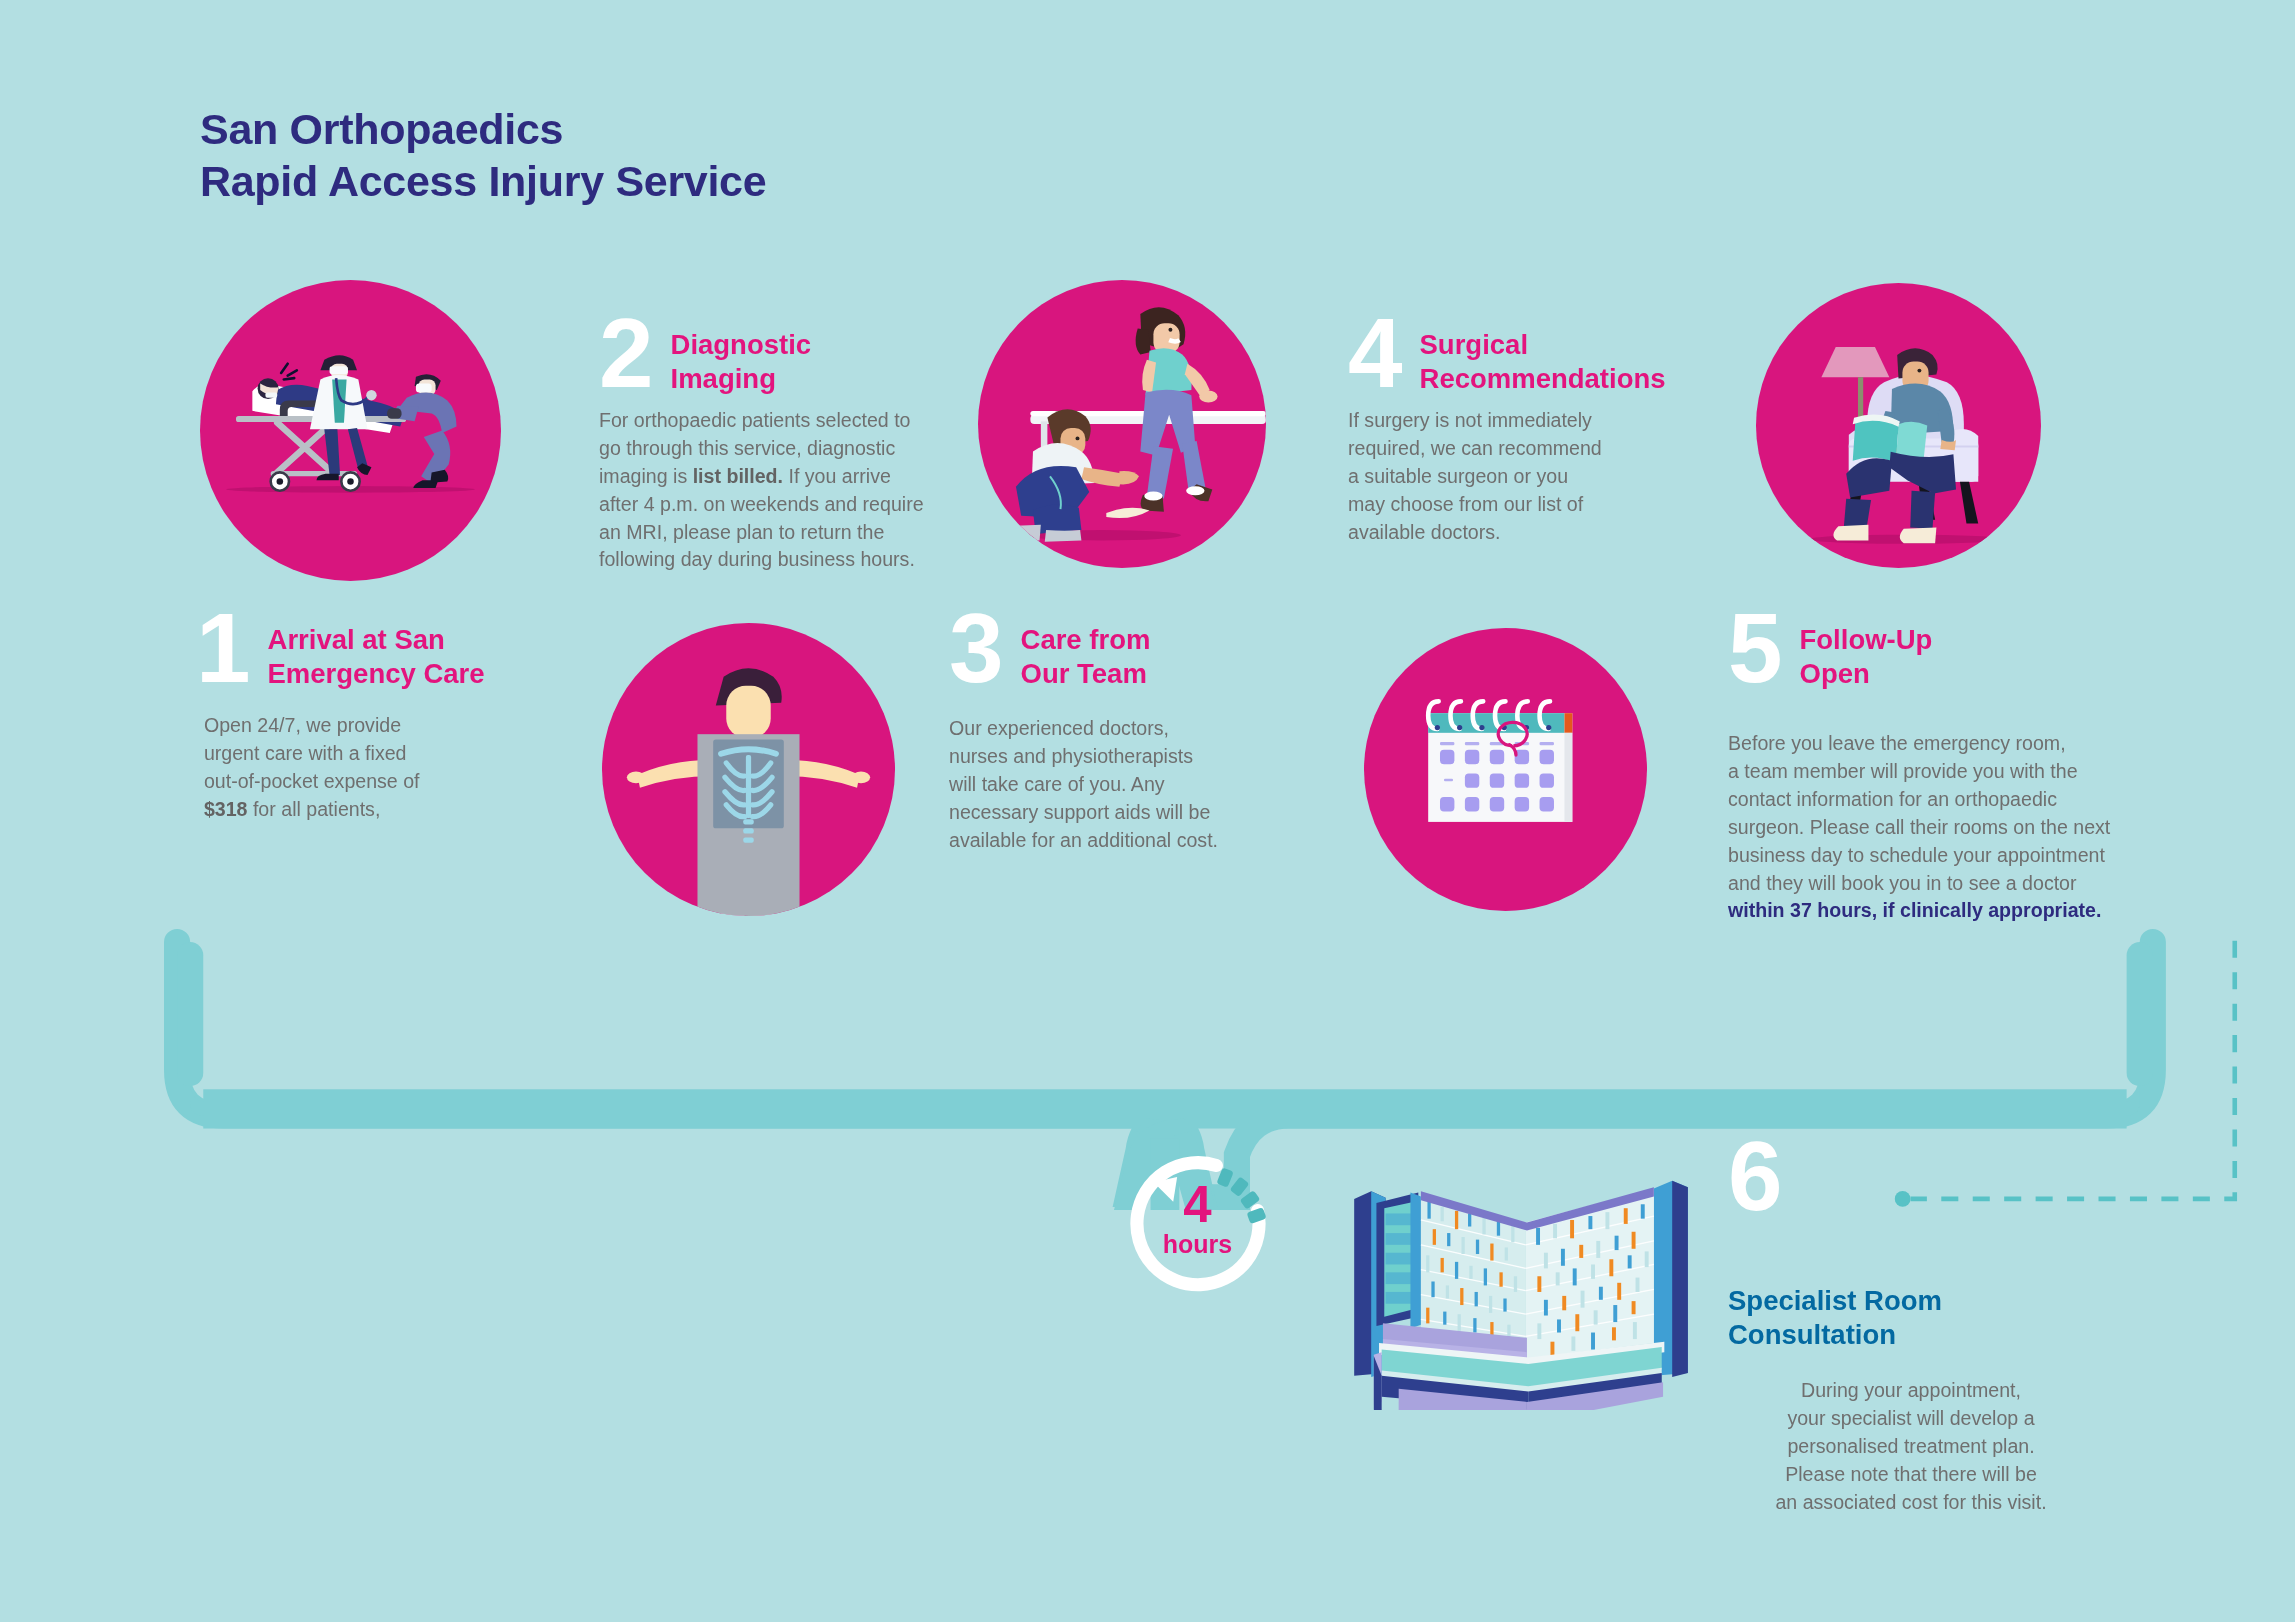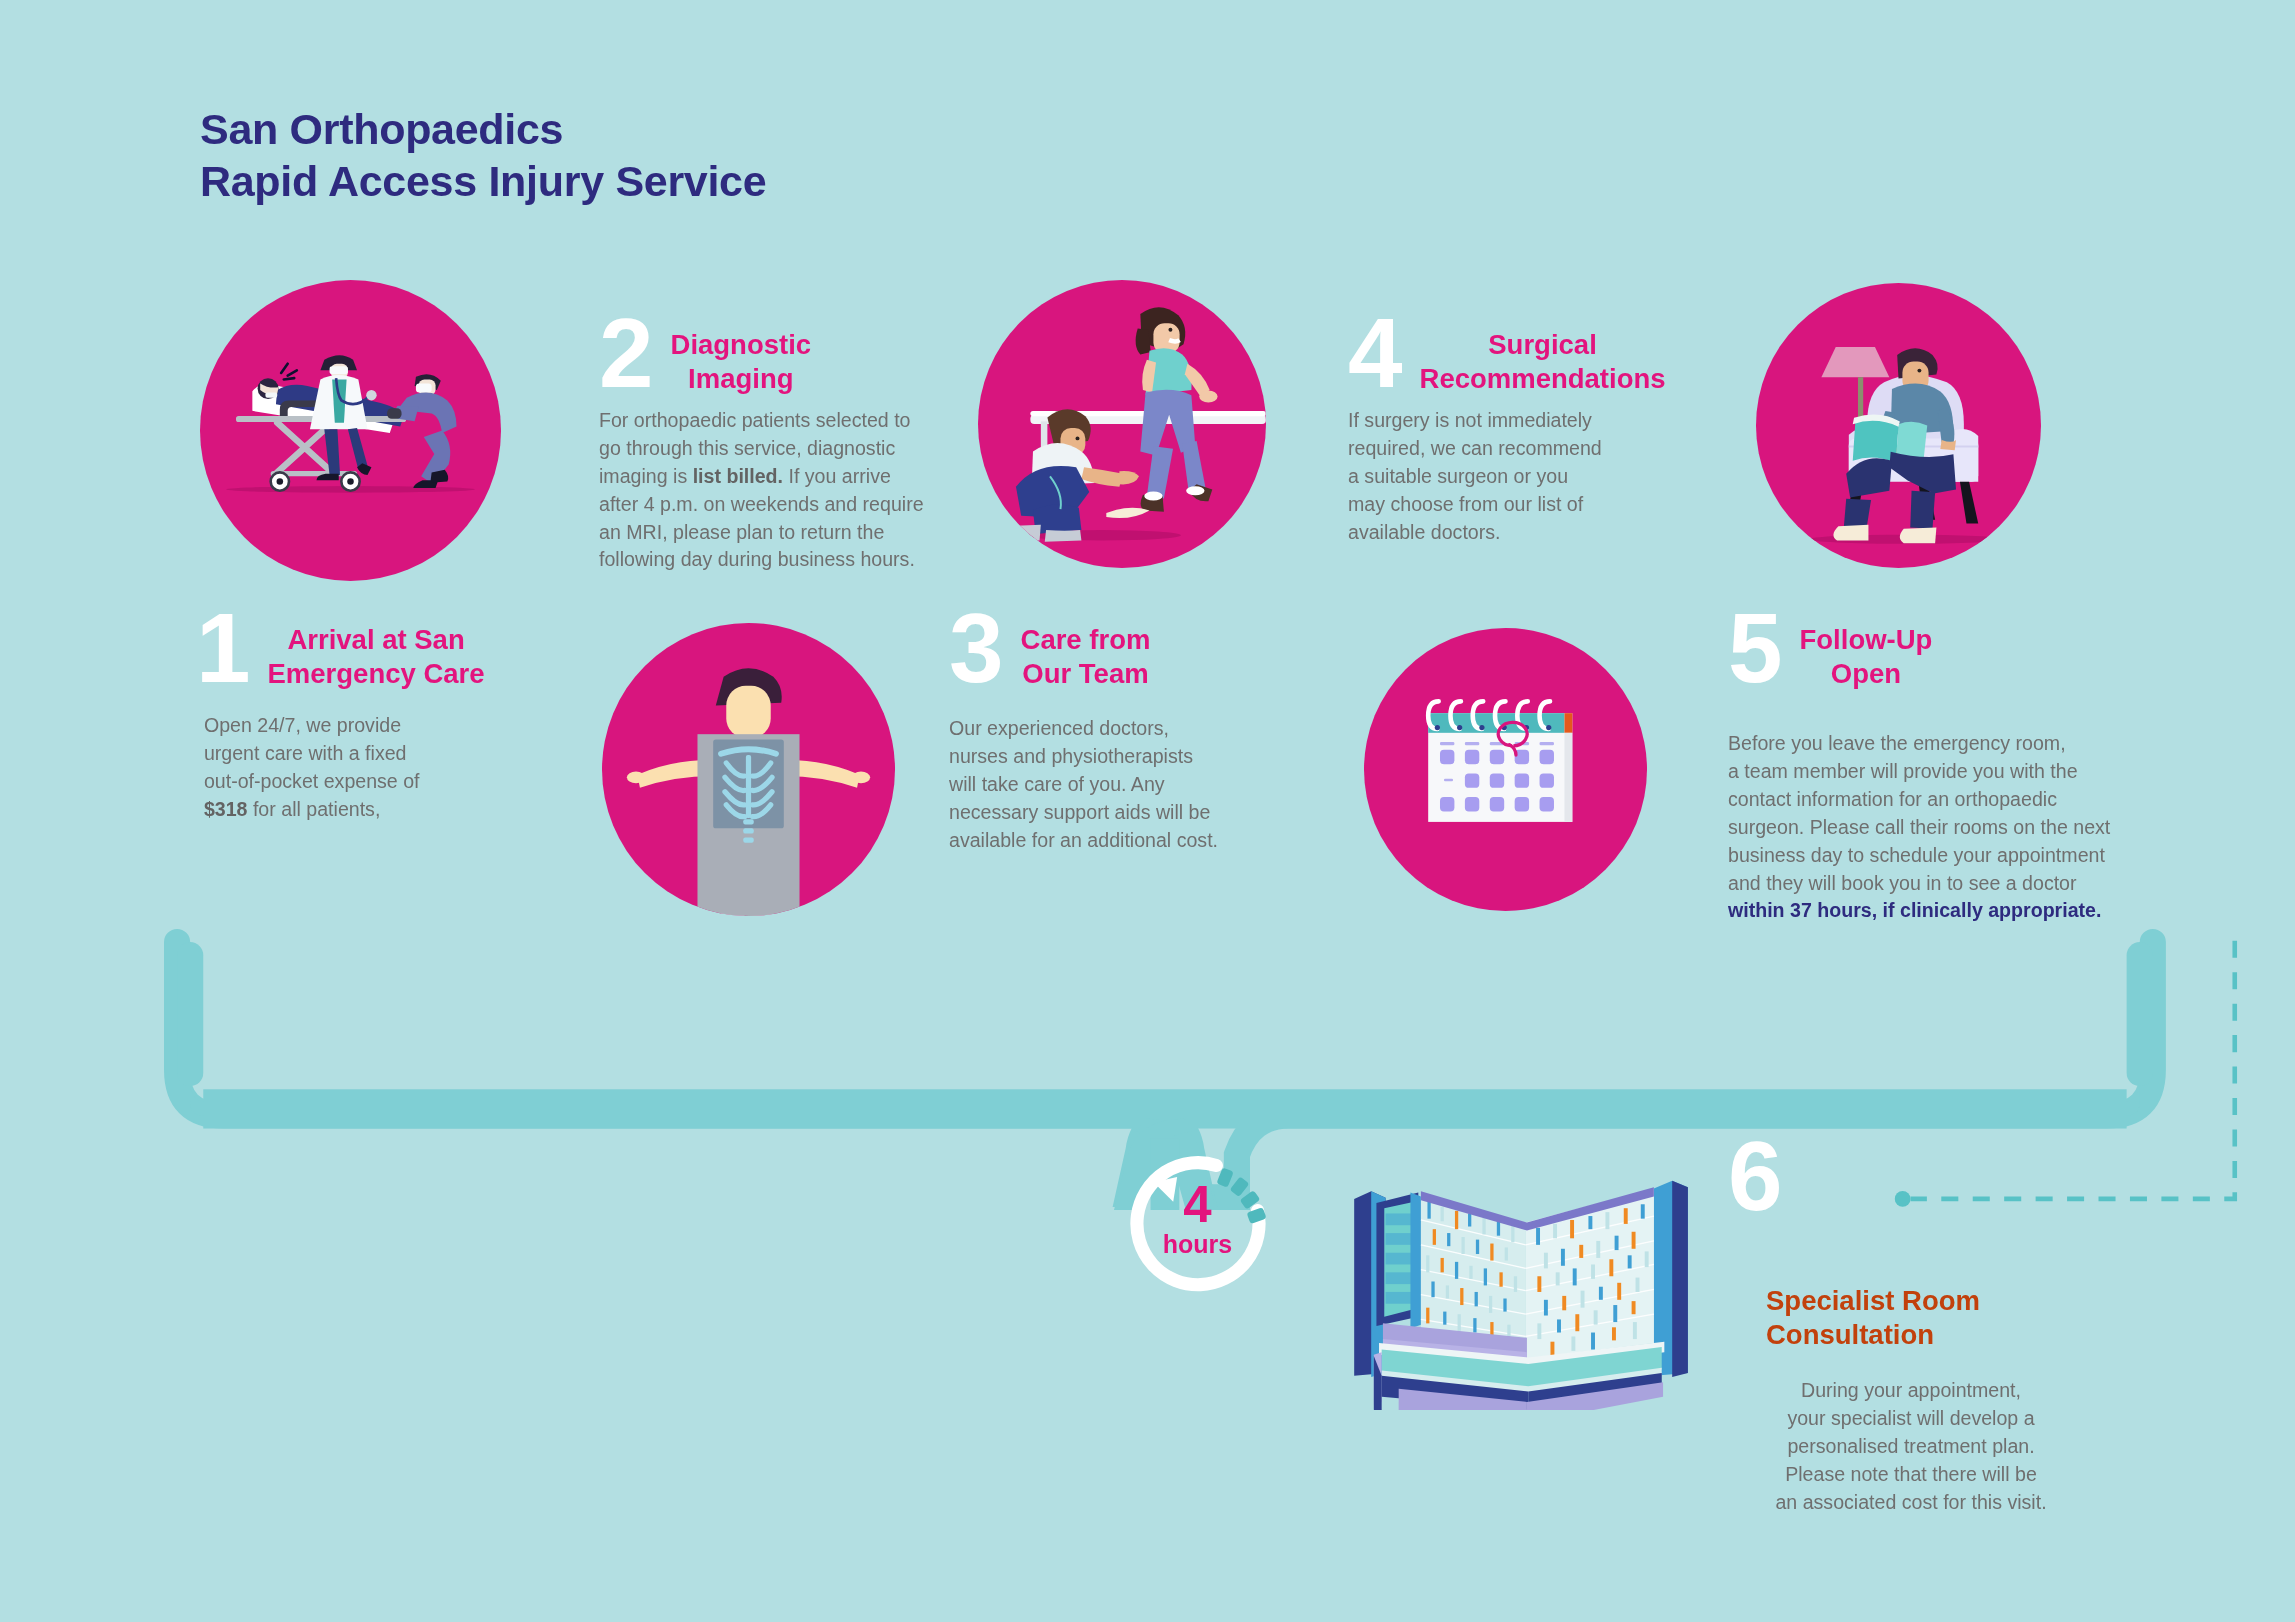--- a/index.html
+++ b/index.html
@@ -22,33 +22,32 @@
 
   
   .step{position:absolute;}
   .step-head{display:flex;align-items:flex-start;}
   .num{
     color:#ffffff;font-size:98px;font-weight:bold;line-height:0.80;
     margin-right:17px;flex:0 0 auto;
   }
   .htxt{
     font-size:27.5px;font-weight:bold;line-height:1.22;
-    padding-top:14.4px;white-space:pre-line;text-align:center;
+    padding-top:14.4px;white-space:pre-line;
   }
   .htxt.pink{color:#e3147e;}
   .body{
     color:#6f6f6f;font-size:19.6px;line-height:1.42;
     margin-top:11.8px;white-space:pre-line;
   }
   .body .b{font-weight:bold;color:#636363;}
   .body .bn{font-weight:bold;color:#2e2b7f;}
   .h6{
-    color:#c2410c;font-size:27.5px;font-weight:bold;line-height:1.22;
+    color:#0369a1;font-size:27.5px;font-weight:bold;line-height:1.22;
     white-space:pre-line;
-    margin-left:38px;
   }
 
   
   .circle{
     position:absolute;border-radius:50%;
     background:#d8157e;overflow:hidden;
   }
   .circle svg{display:block;width:100%;height:100%;}
 
   

